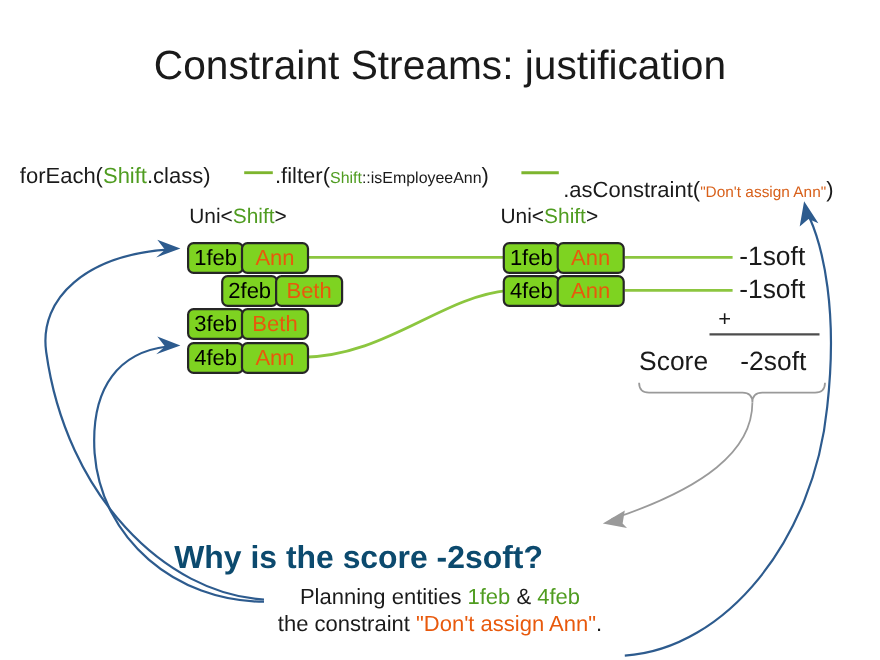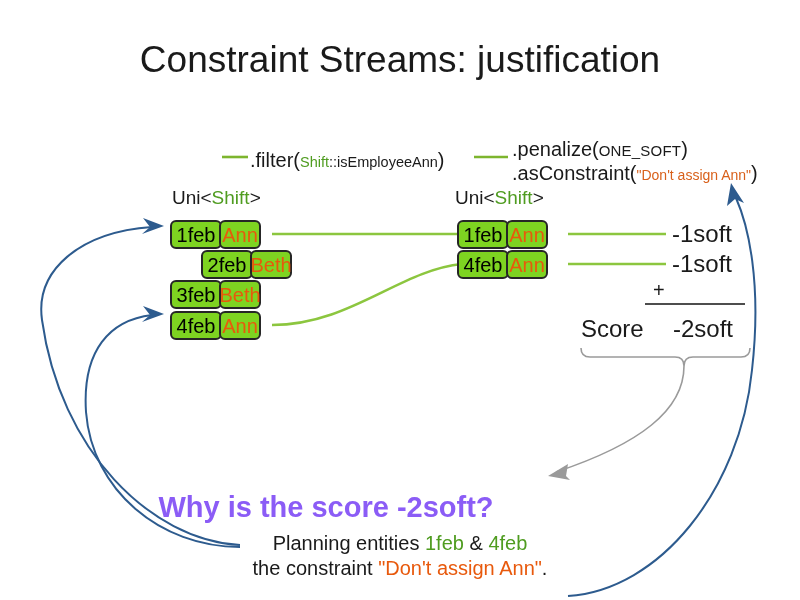--- a/index.html
+++ b/index.html
@@ -91,21 +91,21 @@
     border-radius: 6px;
     background: #7ed321;
     display: flex;
     align-items: center;
     justify-content: center;
     box-sizing: border-box;
     font-size: 20px;
     line-height: 20px;
   }
   .fact-cell.date { width: 52px; color: #000000; }
-  .fact-cell.emp  { width: 42px; color: #e8590c; margin-left: -3px; text-align: center; }
+  .fact-cell.emp  { width: 62px; color: #e8590c; margin-left: -3px; text-align: center; }
 
   
   .score-line {
     position: absolute;
     font-size: 24px;
     line-height: 24px;
     white-space: nowrap;
     color: #1a1a1a;
   }
   #soft-1 { left: 672px; top: 202px; }
@@ -116,45 +116,45 @@
 
   
   #why-heading {
     position: absolute;
     left: 0; top: 470px;
     width: 652px;
     text-align: center;
     font-size: 29px;
     line-height: 34px;
     font-weight: bold;
-    color: #8b5cf6;
+    color: #0c4a6e;
   }
   #why-body {
     position: absolute;
     left: 0; top: 511px;
     width: 800px;
     text-align: center;
     font-size: 20px;
     line-height: 25px;
     color: #1a1a1a;
   }
   #why-body .g { color: #4f9c20; }
   #why-body .o { color: #e8590c; }
 </style>
 </head>
 <body>
 
 <div class="stage">
 
   <div id="title">Constraint Streams: justification</div>
 
+  <div class="code" id="code-foreach"><span>forEach(</span><span class="g">Shift</span><span>.class)</span></div>
 
   <div class="code" id="code-filter"><span>.filter(</span><span class="g sm">Shift</span><span class="sm">::isEmployeeAnn</span><span>)</span></div>
 
-  <div class="code" id="code-pen"><span>.penalize(</span><span class="smcaps">ONE_SOFT</span><span>)</span></div>
 
   <div class="code" id="code-asc"><span>.asConstraint(</span><span class="quote">"Don't assign Ann"</span><span>)</span></div>
 
   <div class="uni-label" id="uni-left"><span>Uni&lt;</span><span class="g">Shift</span><span>&gt;</span></div>
 
   <div class="uni-label" id="uni-right"><span>Uni&lt;</span><span class="g">Shift</span><span>&gt;</span></div>
 
   <svg class="overlay">
 
     <line x1="272" y1="214" x2="462" y2="214" stroke="#8cc63f" stroke-width="2.6"></line>

